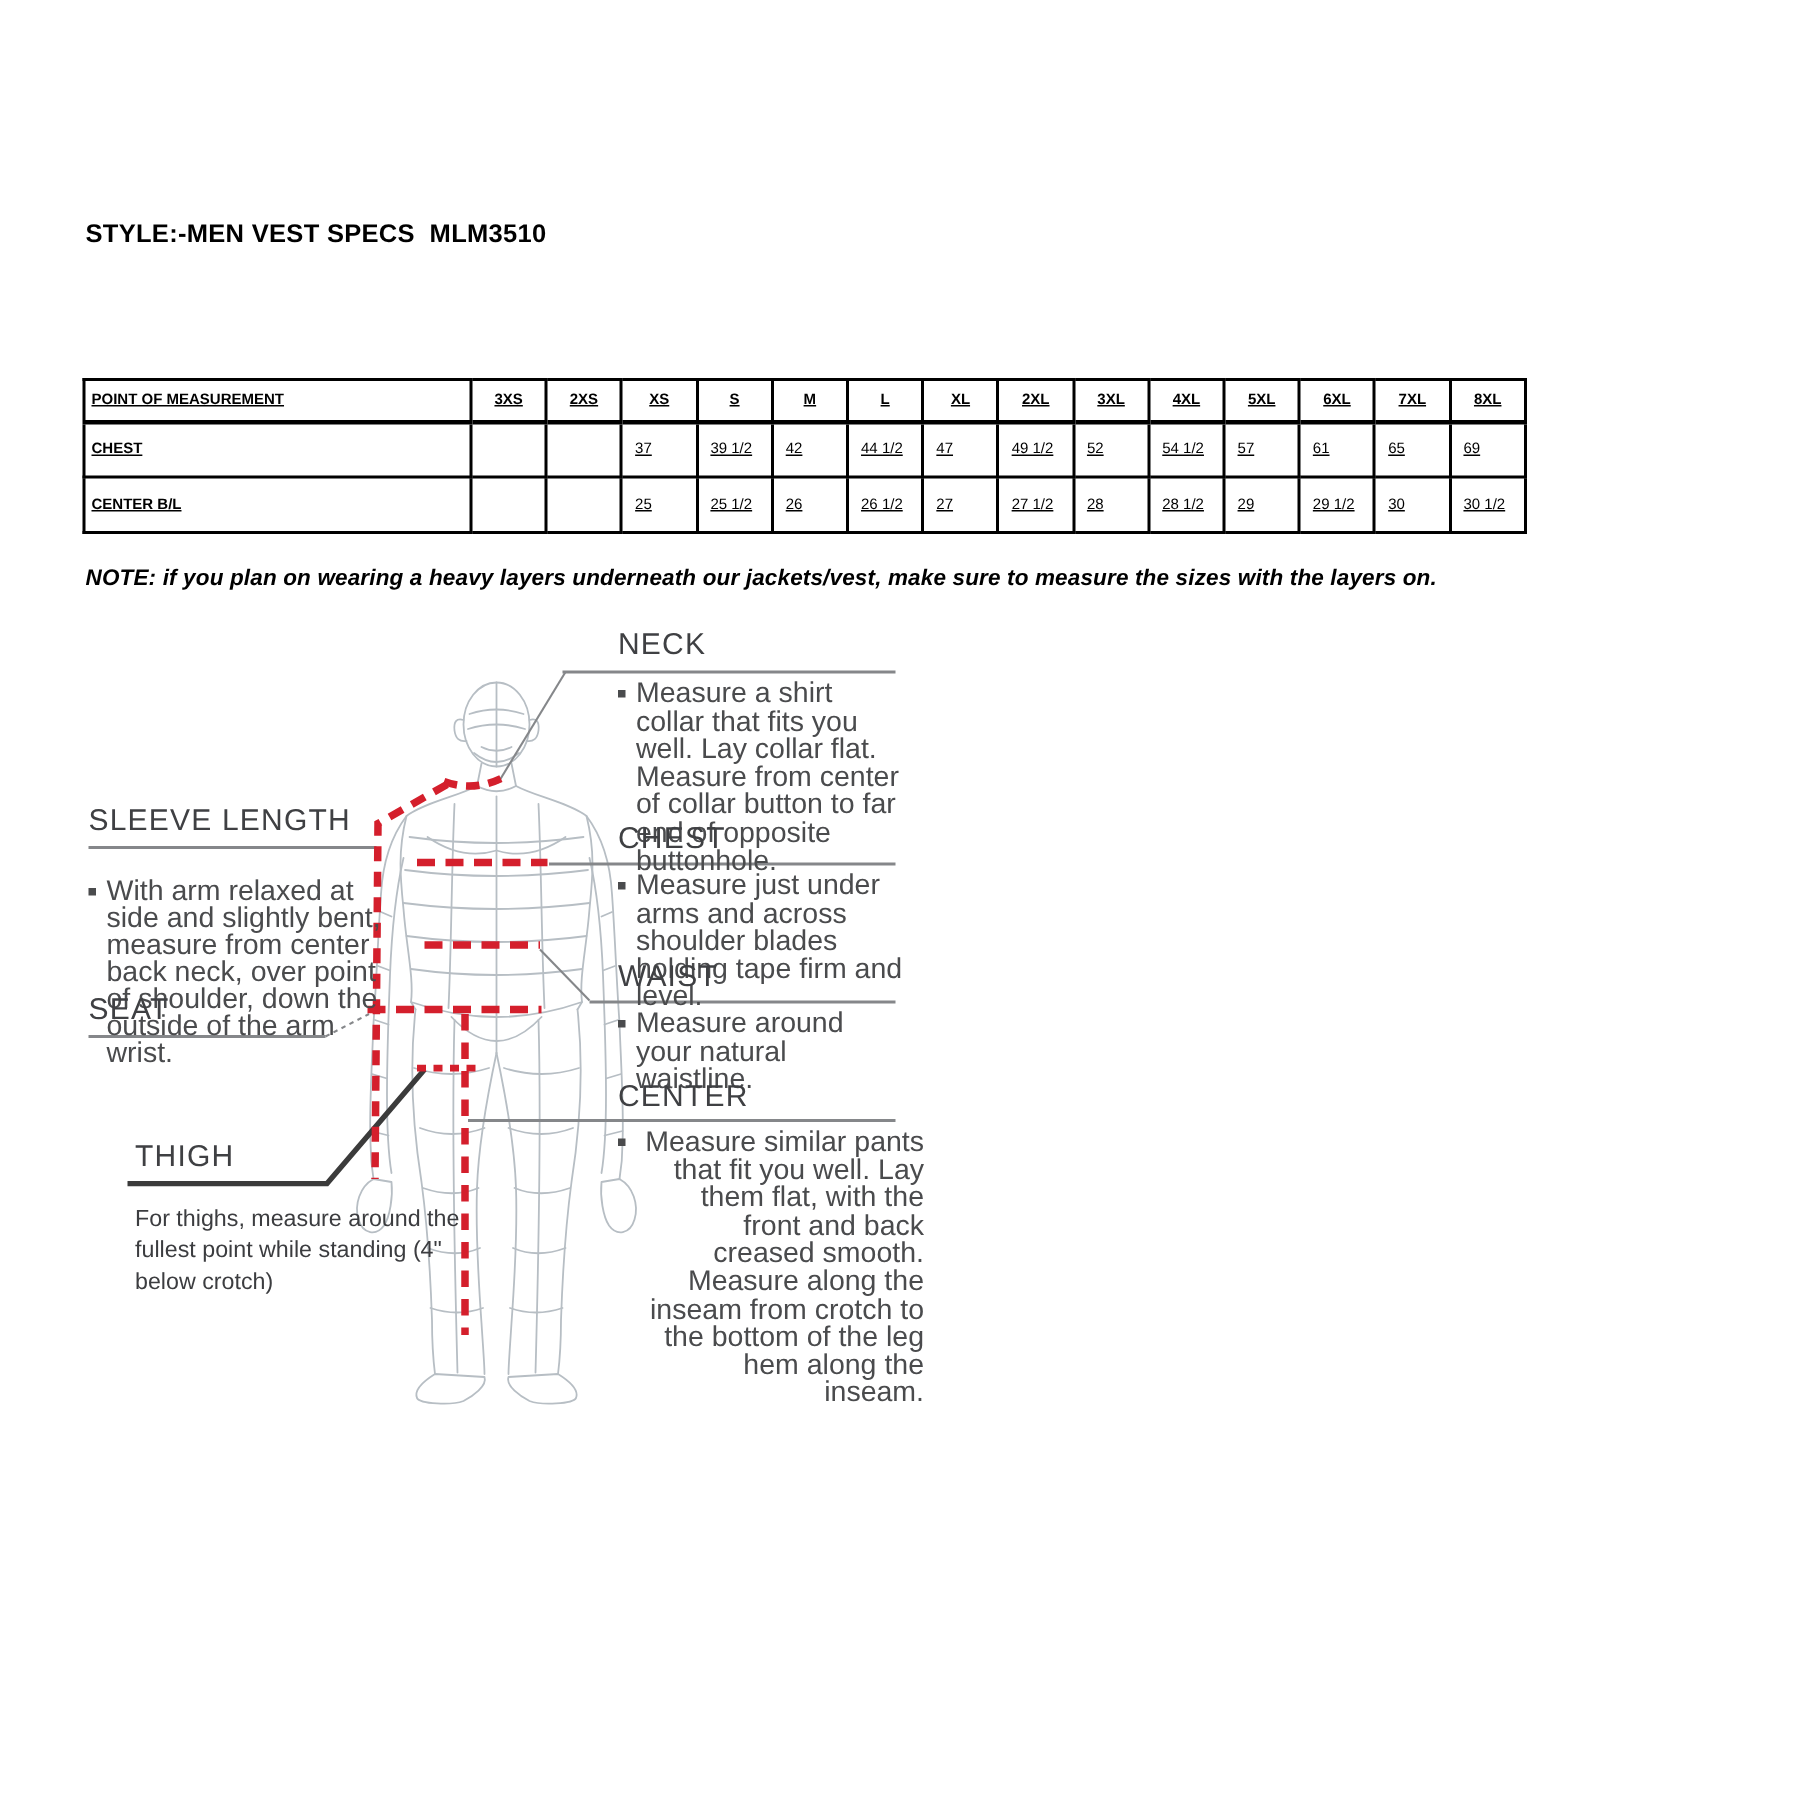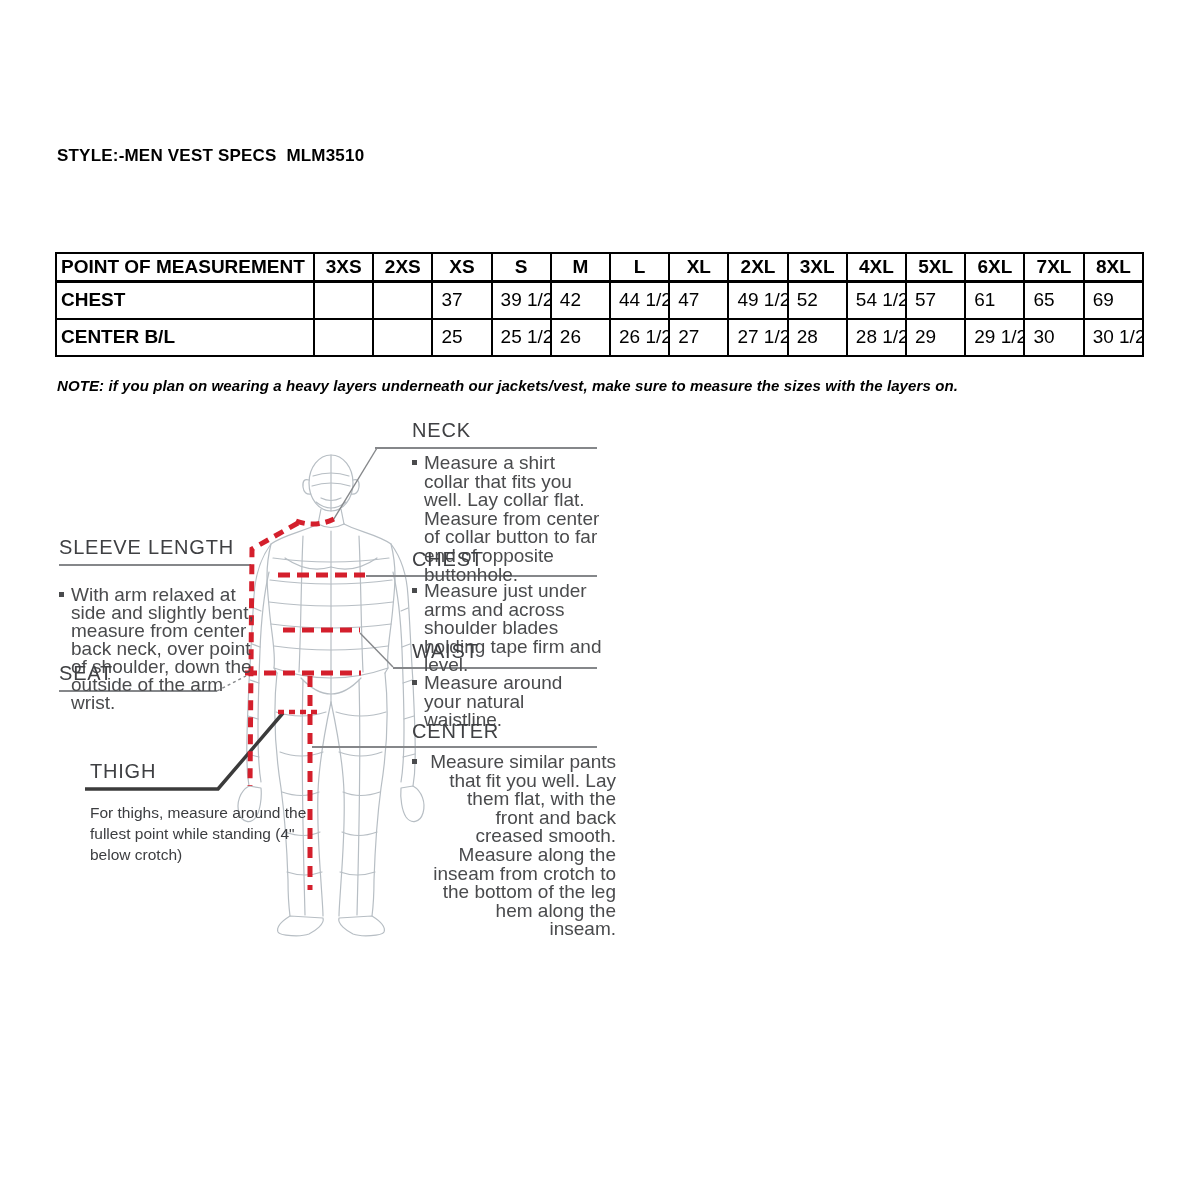--- a/index.html
+++ b/index.html
@@ -14,22 +14,22 @@
     position: absolute; left: 57px; top: 146px;
     font-size: 17px; font-weight: bold; white-space: pre; letter-spacing: 0.2px;
   }
   .doc-note {
     position: absolute; left: 57px; top: 377px;
     font-size: 15px; font-weight: bold; letter-spacing: 0.1px; font-style: italic;
   }
 
   
   table.size-table {
-    position: absolute; left: 55px; top: 252px; width: 1089px;
-    border-collapse: collapse; table-layout: fixed; font-size: 19px;
+    position: absolute; left: 55px; top: 252px; width: 963px;
+    border-collapse: collapse; table-layout: fixed; font-size: 10px; text-decoration: underline;
   }
   .size-table th, .size-table td { border: 2px solid #000; overflow: hidden; white-space: nowrap; }
   .size-table thead th {
     height: 28px; font-weight: bold; text-align: center; padding: 2px 3px;
     border-bottom: 3px solid #000;
   }
   .size-table thead th:first-child { width: 258px; text-align: left; padding-left: 4px; }
   .size-table tbody td { height: 37px; padding-left: 8px; text-align: left; vertical-align: middle; }
   .size-table tbody td.rowlabel { font-weight: bold; padding-left: 4px; }
 

